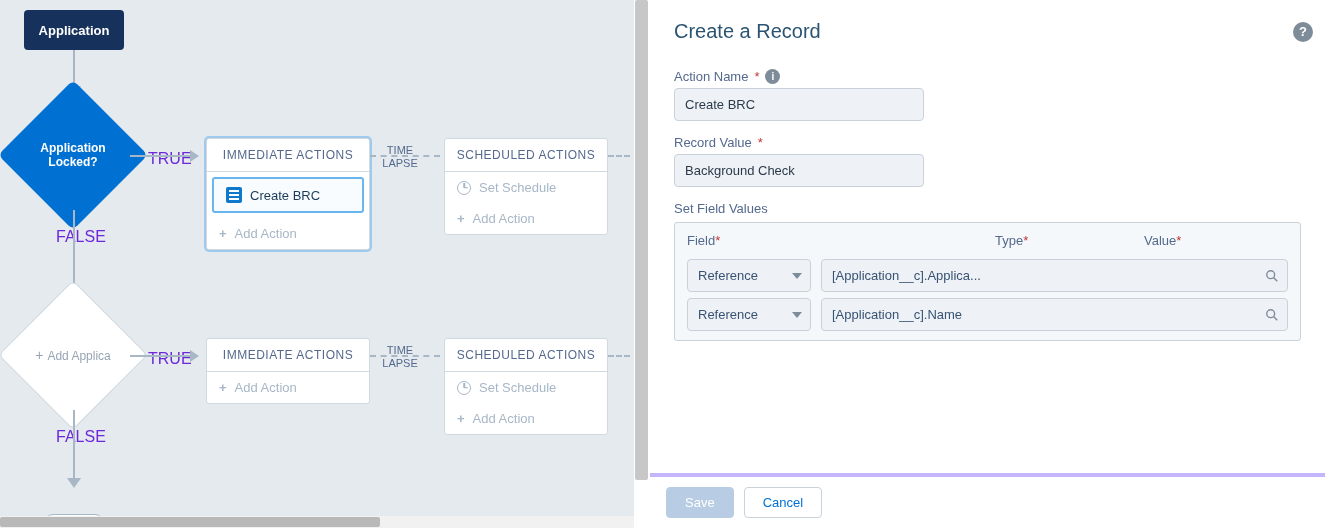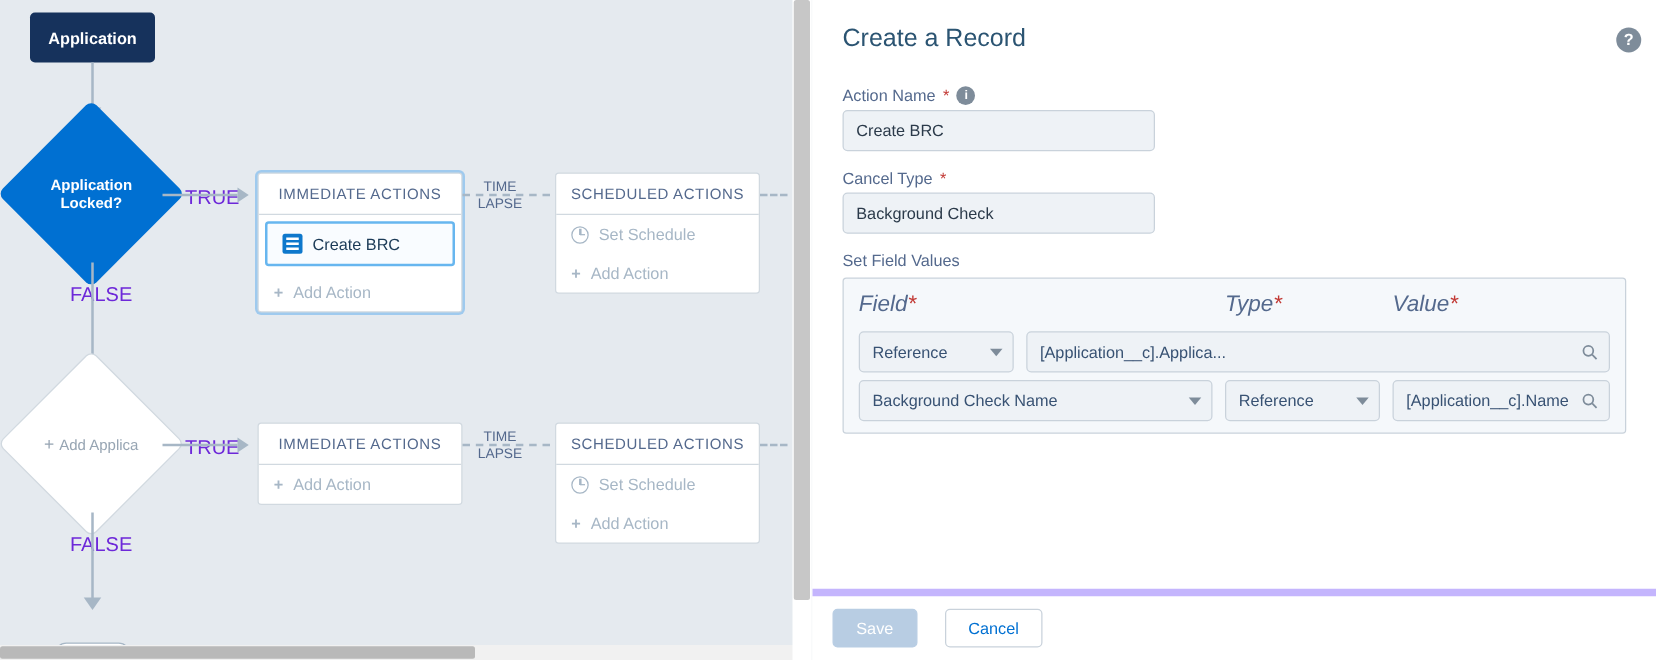--- a/index.html
+++ b/index.html
@@ -67,35 +67,35 @@
   .form-label { font-size:13px; color:#54698d; margin: 8px 0 4px; display:flex; align-items:center; gap:6px; }
   .req { color:#c23934; }
   .info-dot { width:15px; height:15px; border-radius:50%; background:#7e8c9a; color:#fff; font-size:10px; display:inline-flex; align-items:center; justify-content:center; font-weight:700; }
 
   .text-input, .select-input, .lookup-input { width: 250px; border:1px solid #c9d2db; background:#eef2f6; border-radius:4px; padding: 8px 10px; font-size:13px; color:#2b3a4a; }
   .readonly { background:#eef2f6; }
   .form-group { margin-bottom: 14px; }
 
   .section-label { font-size:13px; color:#54698d; margin: 14px 0 6px; }
   .field-table { border:1px solid #c9d2db; border-radius:3px; background:#f5f8fb; padding:10px 8px 6px; }
-  .field-table .head { display:flex; gap:10px; padding: 0 4px 8px; font-size:18px; color:#54698d;font-style:italic; }
+  .field-table .head { display:flex; gap:25px; padding: 0 4px 8px; font-size:13px; color:#54698d; }
   .field-table .head .col.field { flex: 0 0 283px; }
   .field-table .head .col.type  { flex: 0 0 124px; }
   .field-table .head .col.value { flex: 1; }
   .field-row { display:flex; gap:10px; padding: 3px 4px; align-items:center; }
   .field-row .cell.field { flex:0 0 283px; }
   .field-row .cell.type  { flex:0 0 124px; }
   .field-row .cell.value { flex:1; }
   .sel { position:relative; width:100%; border:1px solid #c9d2db; background:#eef2f6; border-radius:4px; padding:8px 28px 8px 10px; font-size:13px; color:#385273; }
   .sel .caret { position:absolute; right:8px; top:50%; transform:translateY(-50%); width:0; height:0; border-left:5px solid transparent; border-right:5px solid transparent; border-top:6px solid #7e8c9a; }
   .lookup { position:relative; width:100%; border:1px solid #c9d2db; background:#eef2f6; border-radius:4px; padding:8px 28px 8px 10px; font-size:13px; color:#385273; white-space:nowrap; overflow:hidden; text-overflow:ellipsis; }
   .lookup .mag { position:absolute; right:8px; top:50%; transform:translateY(-50%); width:14px; height:14px; }
   .mag svg { display:block; }
 
-  .footer { border-top:6px solid #c4b5fd; padding:10px 16px; display:flex; gap:22px; }
+  .footer { border-top:4px solid #c4b5fd; padding:10px 16px; display:flex; gap:10px; }
   .btn { padding:7px 18px; border-radius:4px; font-size:13px; cursor:pointer; border:1px solid #c9d2db; background:#fff; color:#0070d2; }
   .btn.primary { background:#0070d2; color:#fff; border-color:#0070d2; }
   .btn.primary.disabled { background:#b8cde3; border-color:#b8cde3; color:#fff; }
 
   .hscroll { position:absolute; bottom:0; left:0; height:12px; width:635px; background:#f1f1f1; }
   .hscroll .thumb { position:absolute; left:0; top:1px; height:10px; width:380px; background:#b9b9b9; border-radius:2px; }
 </style>
 </head>
 <body>
 
@@ -221,21 +221,21 @@
         <div class="form-label">
           <span>Action Name</span>
             <span class="req">*</span>
           <span class="info-dot">i</span>
         </div>
         <input class="text-input" value="Create BRC" style="">
       </div>
 
       <div class="form-group">
         <div class="form-label">
-          <span>Cancel Type</span>
+          <span>Record Value</span>
             <span class="req">*</span>
         </div>
         <div class="text-input readonly">Background Check</div>
       </div>
 
       <div class="section-label">Set Field Values</div>
 
       <div class="field-table">
         <div class="head">
           <div class="col field"><span>Field</span><span class="req">*</span></div>
@@ -251,23 +251,20 @@
               <div class="lookup"><span>[Application__c].Applica...</span><span class="mag">
                   <svg viewBox="0 0 16 16" width="14" height="14">
                     <circle cx="6.5" cy="6.5" r="4.5" fill="none" stroke="#7e8c9a" stroke-width="1.6"></circle>
                     <line x1="10" y1="10" x2="14" y2="14" stroke="#7e8c9a" stroke-width="1.6"></line>
                   </svg>
                 </span></div>
             </div>
         </div>
 
         <div class="field-row">
-          <div class="cell field">
-              <div class="sel"><span>Background Check Name</span><span class="caret"></span></div>
-            </div>
           <div class="cell type">
               <div class="sel"><span>Reference</span><span class="caret"></span></div>
             </div>
           <div class="cell value">
               <div class="lookup"><span>[Application__c].Name</span><span class="mag">
                   <svg viewBox="0 0 16 16" width="14" height="14">
                     <circle cx="6.5" cy="6.5" r="4.5" fill="none" stroke="#7e8c9a" stroke-width="1.6"></circle>
                     <line x1="10" y1="10" x2="14" y2="14" stroke="#7e8c9a" stroke-width="1.6"></line>
                   </svg>
                 </span></div>

